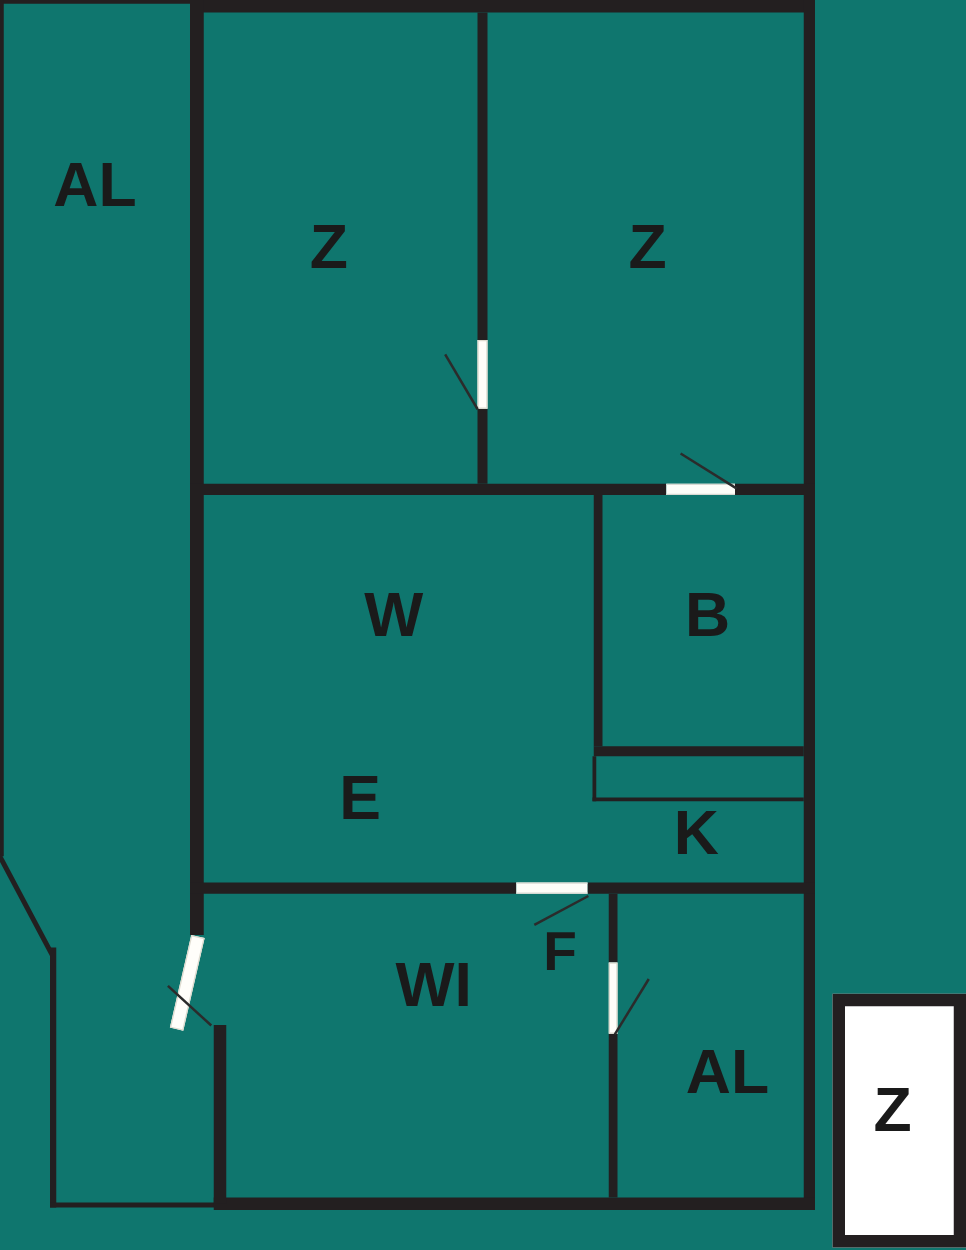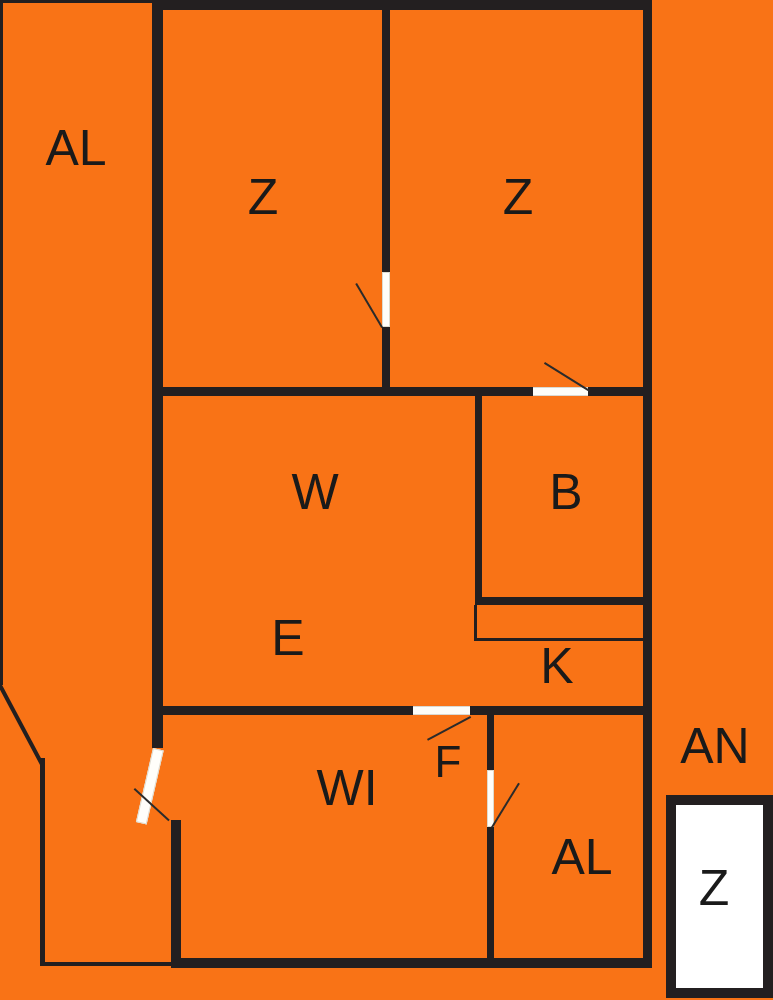--- a/index.html
+++ b/index.html
@@ -1,21 +1,22 @@
 <!DOCTYPE html>
 <html><head>
 <meta charset="utf-8">
 <style>
   html,body{margin:0;padding:0;background:#ffffff;}
   .plan{
     position:relative;
     width:773px;height:1000px;
-    background:#f97316;
+    background:#0f766e;
     overflow:hidden;
     font-family:"Liberation Sans", sans-serif;
+    font-weight:bold;
   }
   .plan *{position:absolute;box-sizing:border-box;}
   .wall{background:#231f20;}
   .thin{background:#231f20;}
   .leaf{background:#fffefa;border:1px solid #dedbcf;}
   .leaf-h{background:#fdfdf8;border-top:1px solid #d9d9d2;border-bottom:1px solid #d9d9d2;}
   .swing{height:2px;background:#2b2b2b;transform-origin:0 0;}
   .rot{transform-origin:0 0;}
   .label{
     color:#1a1a1a;
@@ -78,16 +79,15 @@
   <div class="label" style="left:76px;top:148px">AL</div>
   <div class="label" style="left:263px;top:197px">Z</div>
   <div class="label" style="left:518px;top:197px">Z</div>
   <div class="label" style="left:315px;top:492px">W</div>
   <div class="label" style="left:566px;top:492px">B</div>
   <div class="label" style="left:288px;top:638px">E</div>
   <div class="label" style="left:557px;top:666px">K</div>
   <div class="label small" style="left:448px;top:762px">F</div>
   <div class="label" style="left:347px;top:788px">WI</div>
   <div class="label" style="left:582px;top:857px">AL</div>
-  <div class="label" style="left:715px;top:746px">AN</div>
   <div class="label" style="left:714px;top:888px">Z</div>
 
 </div>
 
 </body></html>

